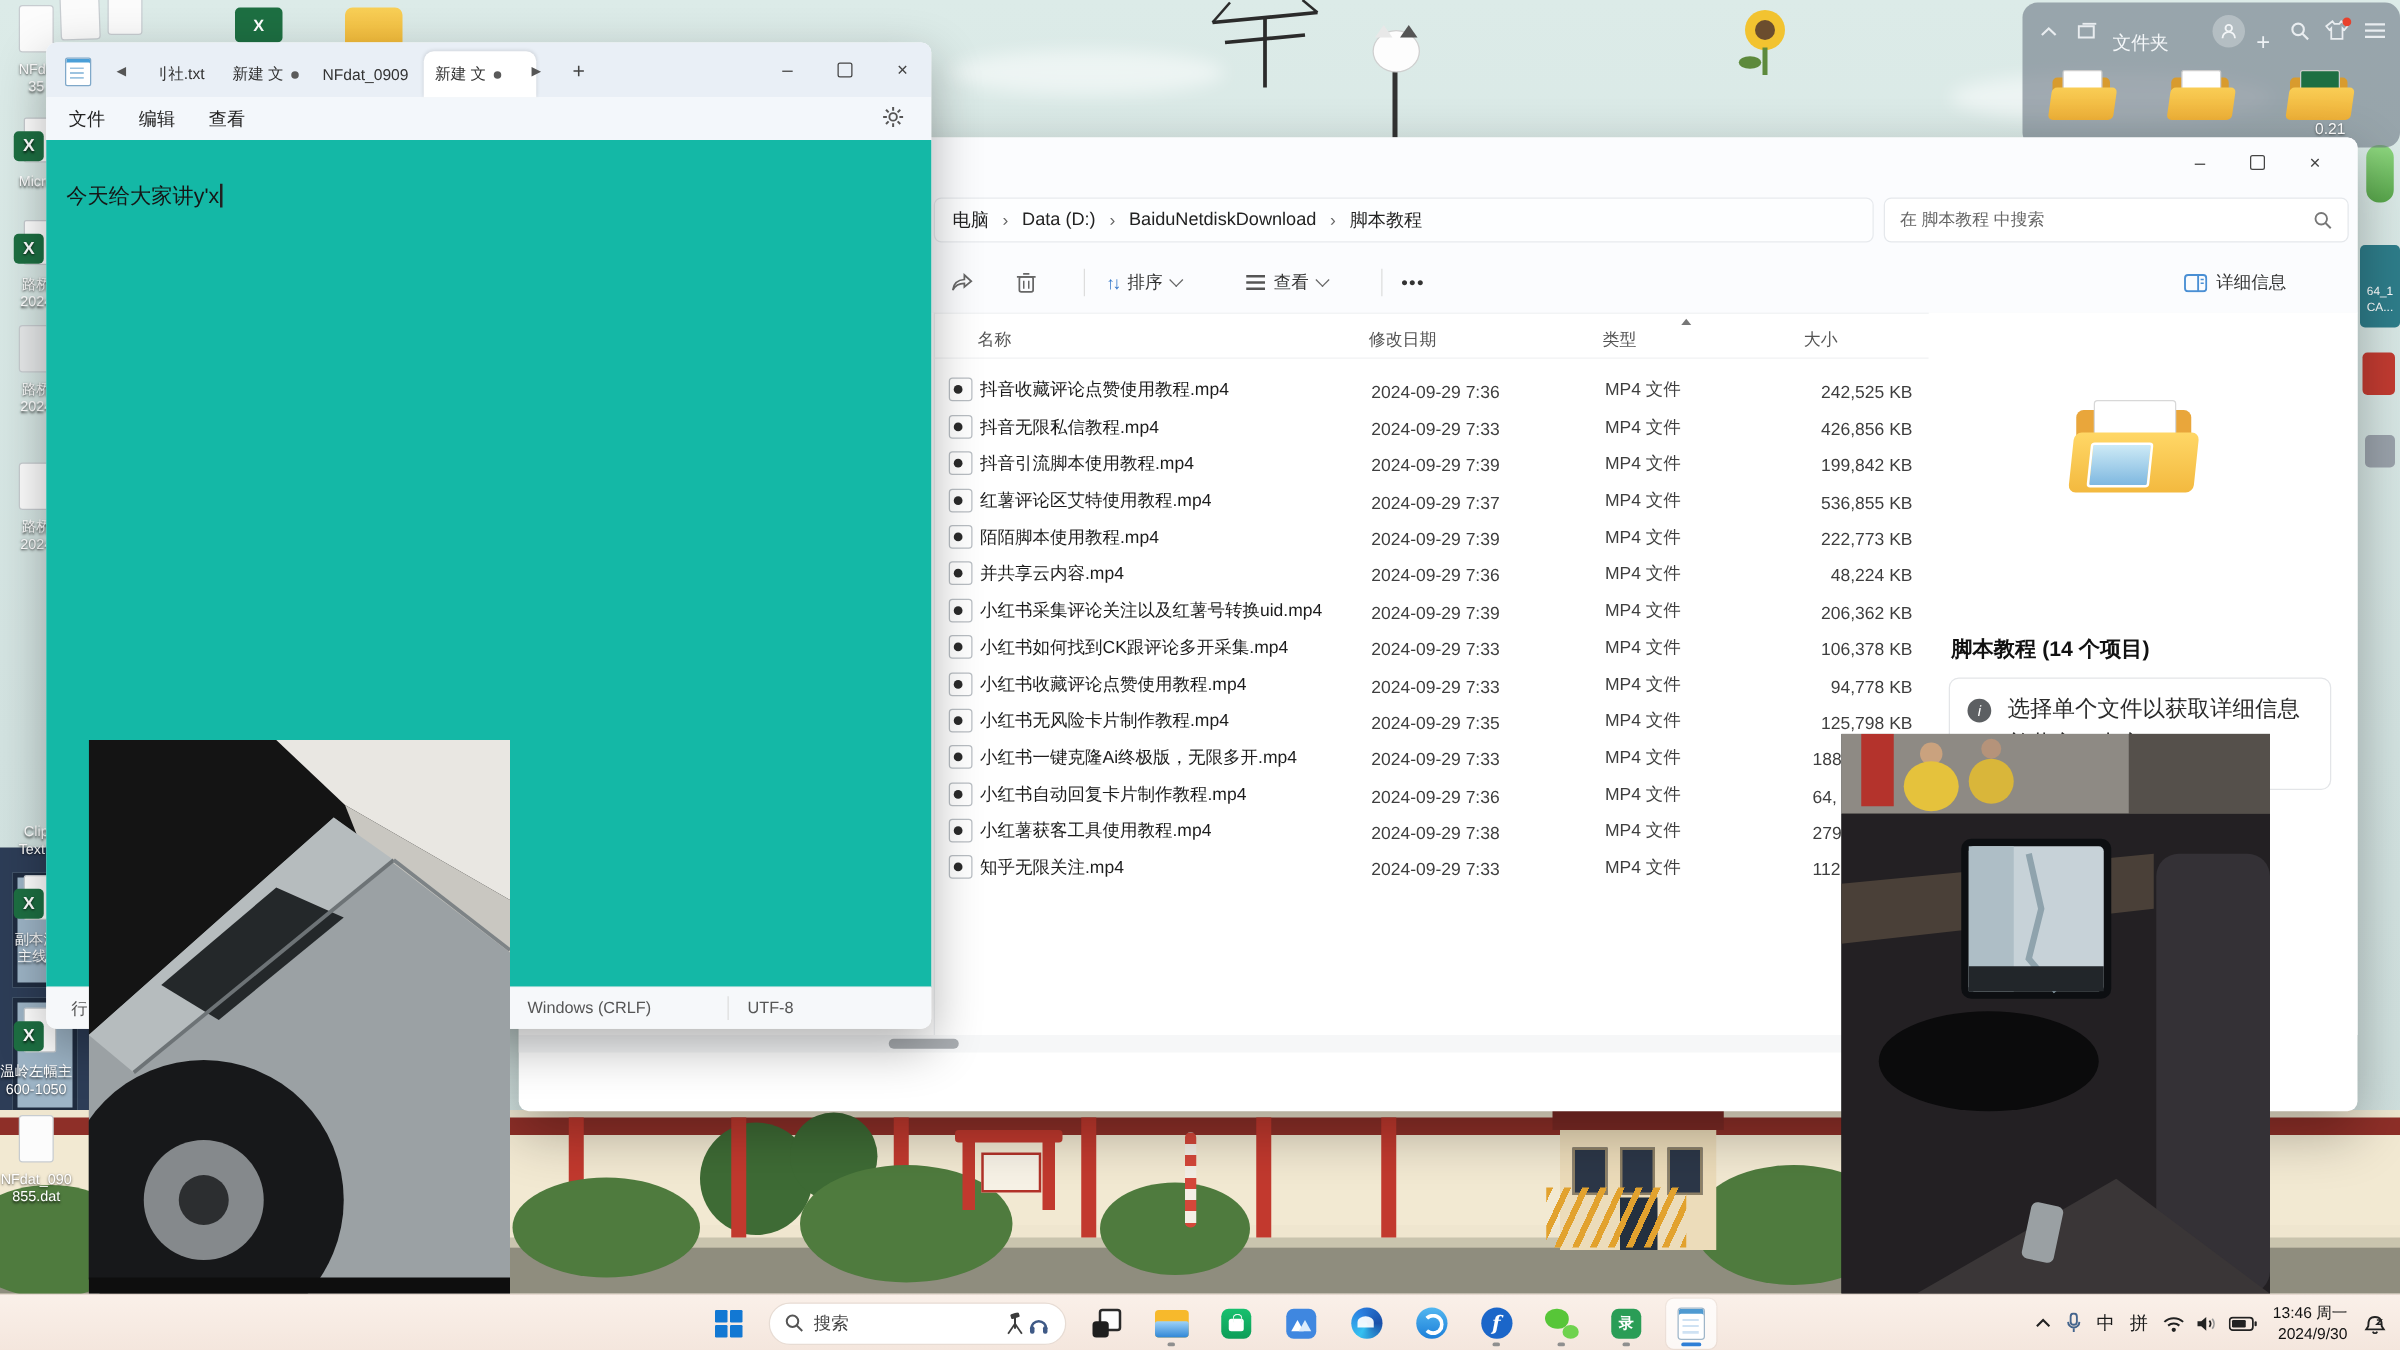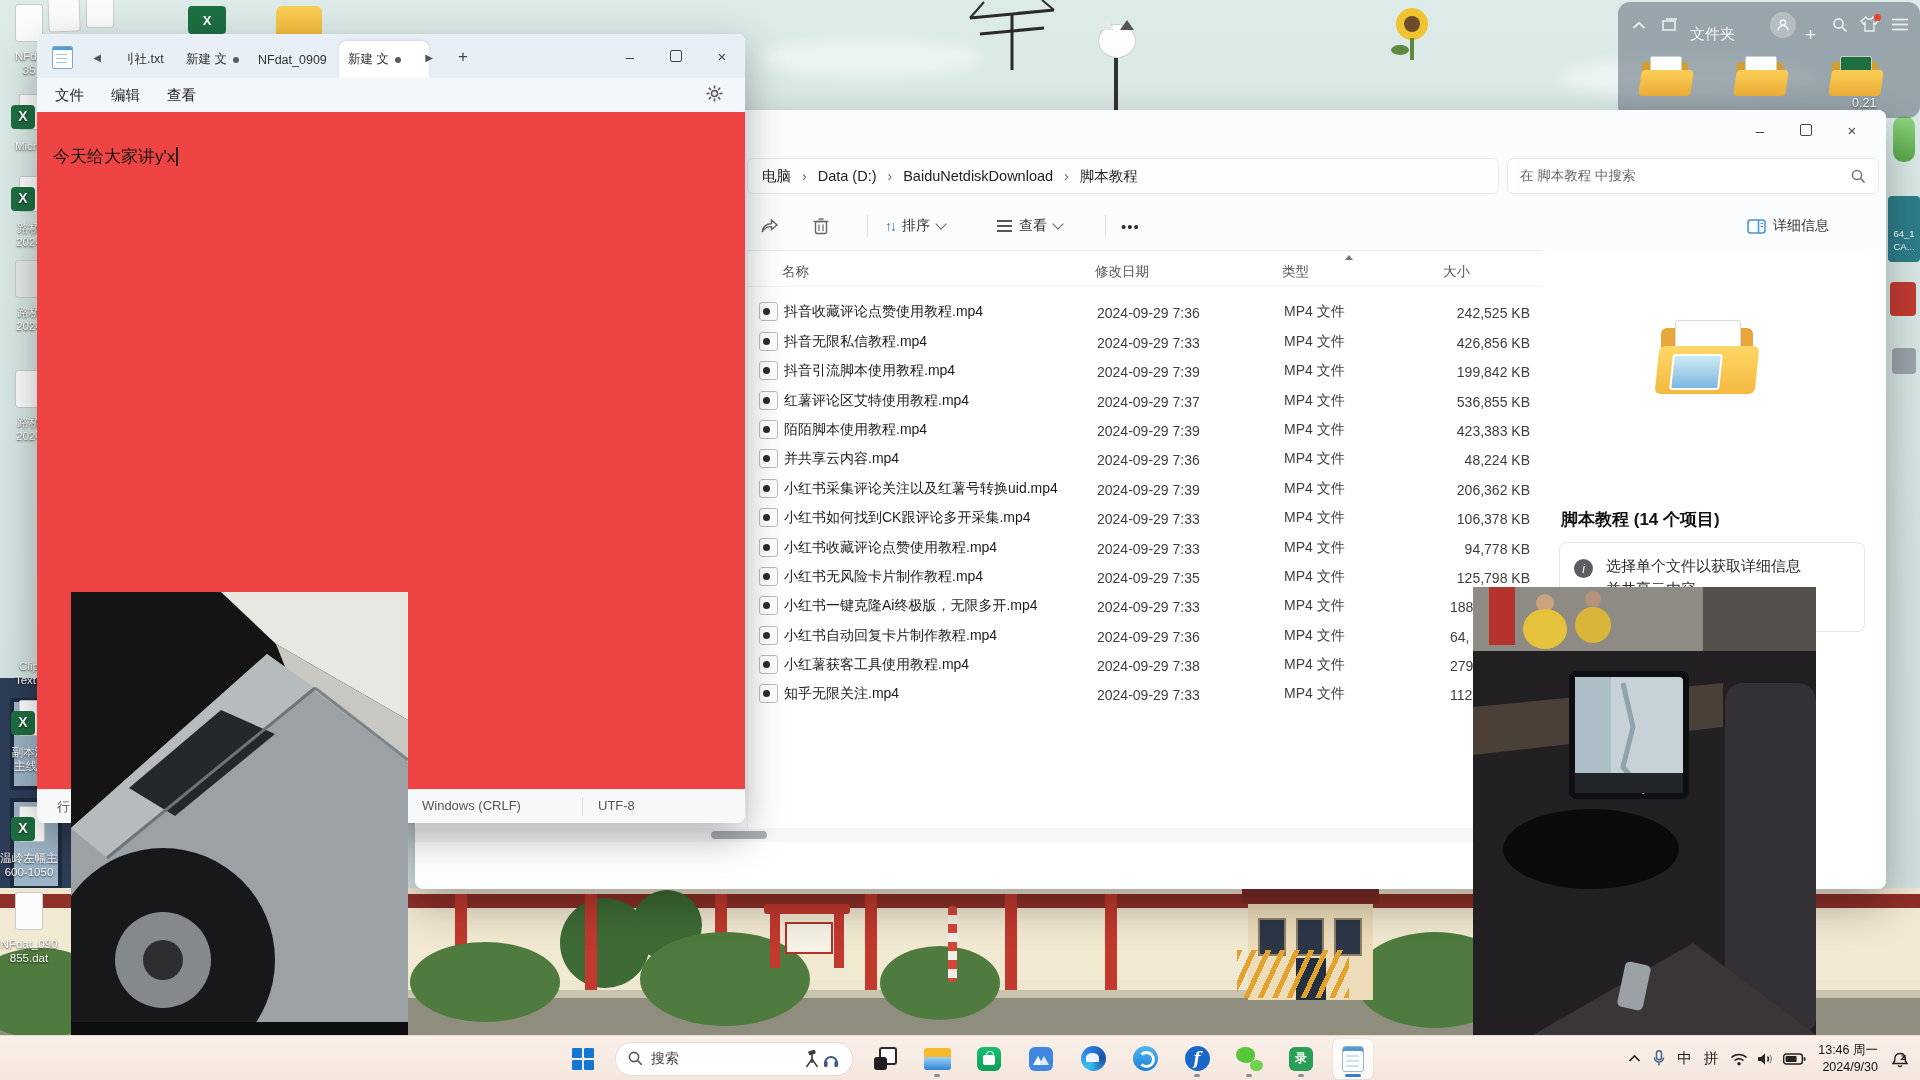--- a/index.html
+++ b/index.html
@@ -124,21 +124,21 @@
   .fpreview .back{position:absolute;left:6px;top:12px;width:92px;height:64px;background:#e9a63b;border-radius:6px}
   .fpreview .paper{position:absolute;left:20px;top:4px;width:64px;height:38px;background:#fff;border:1px solid #d8d8d8;border-radius:3px}
   .fpreview .front{position:absolute;left:2px;top:30px;width:100px;height:48px;background:linear-gradient(#ffd766,#f3b93f);
                    border-radius:6px;transform:skewX(-6deg)}
   .fpreview .pic{position:absolute;left:16px;top:38px;width:46px;height:32px;background:linear-gradient(#cdeaf6,#7fb8e0);
                  border:2px solid #fff;border-radius:3px;transform:skewX(-6deg)}
   .dtitle{position:absolute;left:18px;top:258px;font-size:17px;font-weight:bold;color:#111}
   .dbox{position:absolute;left:16px;top:292px;width:304px;height:88px;border:1px solid #e3e5e8;border-radius:8px;background:#fff}
   .dbox .iico{position:absolute;left:14px;top:16px;width:19px;height:19px;border-radius:50%;background:#5c5f62;color:#fff;
               font-size:12px;font-style:italic;display:flex;align-items:center;justify-content:center}
-  .dbox .t{position:absolute;left:46px;top:11px;font-size:15px;color:#2b2b2b;line-height:1.55}
+  .dbox .t{position:absolute;left:46px;top:11px;font-size:18px;color:#2b2b2b;line-height:1.55}
   .xstatus{position:absolute;left:0;bottom:0;right:0;height:40px;background:#fdfdfd;border-top:1px solid #ecedef;
            border-radius:0 0 8px 8px;font-size:13px;color:#444}
   .xcount{position:absolute;left:16px;top:12px}
   .vico{position:absolute;top:11px}
   
   .np{position:absolute;left:37px;top:34px;width:708px;height:789px;background:#fff;border-radius:8px;
       box-shadow:0 14px 40px rgba(0,0,0,.30);z-index:30}
   .np-tabs{position:absolute;left:0;top:0;right:0;height:44px;background:#e9eff6;border-radius:8px 8px 0 0}
   .np-appicon{position:absolute;left:15px;top:12px;width:19px;height:21px;background:#fff;border:1px solid #7fa8c9;
               border-radius:2px;box-shadow:inset 0 3px 0 #4a9fd8}
@@ -150,21 +150,21 @@
        color:#333;border-radius:8px 8px 0 0}
   .tab .lbl{white-space:nowrap;overflow:hidden;max-width:52px}
   .tab .dot{width:6px;height:6px;border-radius:50%;background:#5a5a5a;margin-left:6px;flex:none;display:none}
   .tab.dirty .dot{display:block}
   .tab.active{background:#fff;box-shadow:0 -1px 3px rgba(0,0,0,.10)}
   .np-add{font-size:17px;color:#444}
   .np .w-min{left:570px}.np .w-max{left:616px}.np .w-close{left:662px;width:46px}
   .np-menu{position:absolute;left:0;top:44px;right:0;height:34px;background:#f3f7fb;border-bottom:1px solid #e7ecf1;
            display:flex;align-items:center;padding-left:18px;gap:27px;font-size:14.5px;color:#222}
   .np-gear{position:absolute;right:22px;top:51px}
-  .np-edit{position:absolute;left:0;top:78px;right:0;bottom:33px;background:#ef4444;padding:33px 16px 0 16px;
+  .np-edit{position:absolute;left:0;top:78px;right:0;bottom:33px;background:#14b8a6;padding:33px 16px 0 16px;
            font-size:17px;color:#161616;box-sizing:border-box}
   .caretbar{display:inline-block;width:1.5px;height:19px;background:#222;margin-left:1px;vertical-align:text-bottom}
   .np-status{position:absolute;left:0;bottom:0;right:0;height:33px;background:#f6f8fa;border-top:1px solid #e8ebee;
              border-radius:0 0 8px 8px;font-size:13px;color:#555}
   .s-line{position:absolute;left:20px;top:8px}
   .s-eol{position:absolute;left:385px;top:8px}
   .s-sep{position:absolute;left:545px;top:7px;width:1px;height:19px;background:#ddd}
   .s-enc{position:absolute;left:561px;top:8px}
   
   .vid{position:absolute;z-index:40}
@@ -544,21 +544,21 @@
           <span class="fname">红薯评论区艾特使用教程.mp4</span>
           <span class="fdate">2024-09-29 7:37</span>
           <span class="ftype">MP4 文件</span>
           <span class="fsize">536,855 KB</span>
         </div>
         <div class="frow">
           <span class="ficon"></span>
           <span class="fname">陌陌脚本使用教程.mp4</span>
           <span class="fdate">2024-09-29 7:39</span>
           <span class="ftype">MP4 文件</span>
-          <span class="fsize">423,383 KB</span>
+          <span class="fsize">222,773 KB</span>
         </div>
         <div class="frow">
           <span class="ficon"></span>
           <span class="fname">并共享云内容.mp4</span>
           <span class="fdate">2024-09-29 7:36</span>
           <span class="ftype">MP4 文件</span>
           <span class="fsize">48,224 KB</span>
         </div>
         <div class="frow">
           <span class="ficon"></span>

